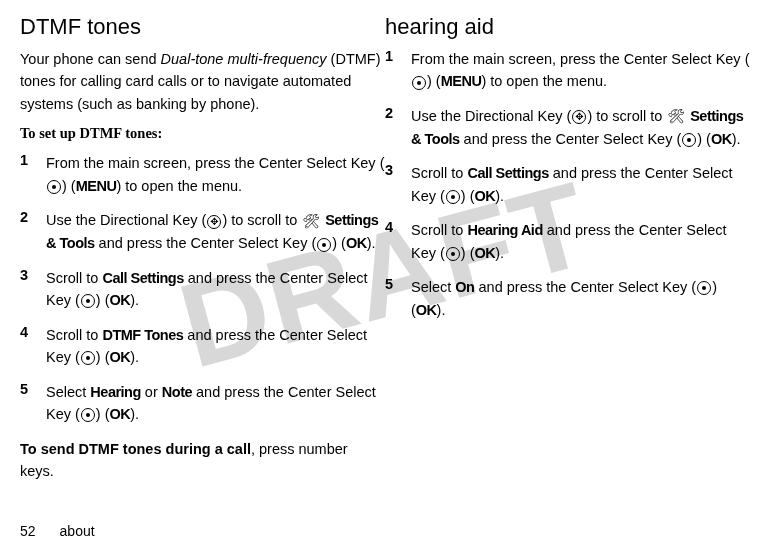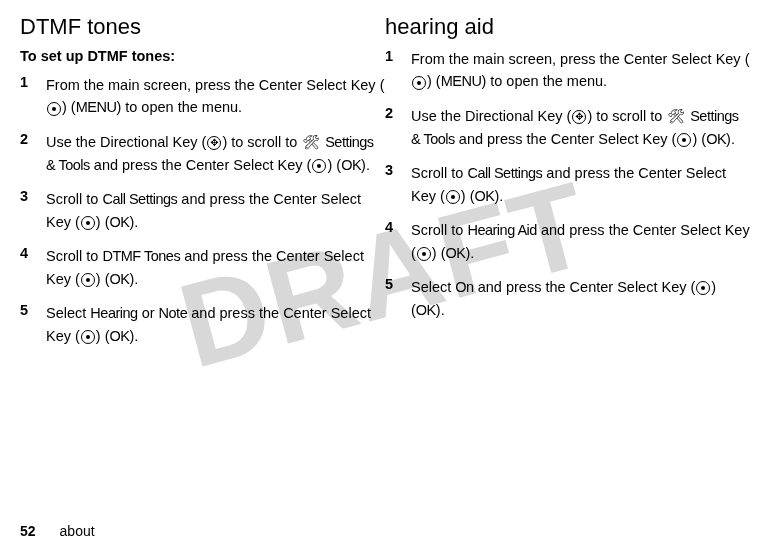--- a/index.html
+++ b/index.html
@@ -45,61 +45,62 @@
     }
     .intro {
       font-size: 14.5px;
       line-height: 1.55;
       margin-bottom: 10px;
     }
     .subhead {
       font-size: 14.5px;
       font-weight: bold;
       margin-bottom: 10px;
+      font-family: Liberation Serif, serif;
     }
     .step {
       display: flex;
       margin-bottom: 12px;
     }
     .step-num {
       font-weight: bold;
       font-size: 14.5px;
       width: 26px;
       flex-shrink: 0;
     }
     .step-text {
       font-size: 14.5px;
       line-height: 1.55;
       flex: 1;
     }
     .condensed {
       font-family: Arial, Helvetica, sans-serif;
       font-stretch: condensed;
-      font-weight: normal;
+      font-weight: bold;
       letter-spacing: -0.5px;
     }
     .italic {
       font-style: italic;
     }
     .note {
       font-size: 14.5px;
       line-height: 1.55;
       margin-bottom: 10px;
     }
     .footer {
       position: absolute;
       bottom: 8px;
       left: 20px;
       font-size: 14px;
       display: flex;
       align-items: baseline;
       gap: 24px;
     }
     .page-num {
-      font-weight: bold;
+      font-weight: normal;
     }
     .icon-circle {
       display: inline-block;
       width: 14px;
       height: 14px;
       border: 1.5px solid #000;
       border-radius: 50%;
       vertical-align: middle;
       position: relative;
       margin: 0 1px;
@@ -142,20 +143,23 @@
     }
   </style>
 </head>
 <body>
 
 <div class="watermark">DRAFT</div>
 
 <div class="content">
   <div class="column">
     <h2>DTMF tones</h2>
+    <p class="intro">
+      <span>Your phone can send </span><span class="italic">Dual-tone multi-frequency</span><span> (DTMF) tones for calling card calls or to navigate automated systems (such as banking by phone).</span>
+    </p>
     <p class="subhead">To set up DTMF tones:</p>
 
     <div class="step">
       <div class="step-num">1</div>
       <div class="step-text">
         <span>From the main screen, press the Center Select Key (</span><span class="icon-circle"></span><span>) (</span><span class="condensed">MENU</span><span>) to open the menu.</span>
       </div>
     </div>
 
     <div class="step">
@@ -179,20 +183,23 @@
       </div>
     </div>
 
     <div class="step">
       <div class="step-num">5</div>
       <div class="step-text">
         <span>Select </span><span class="condensed">Hearing</span><span> or </span><span class="condensed">Note</span><span> and press the Center Select Key (</span><span class="icon-circle"></span><span>) (</span><span class="condensed">OK</span><span>).</span>
       </div>
     </div>
 
+    <p class="note">
+      <strong>To send DTMF tones during a call</strong><span>, press number keys.</span>
+    </p>
   </div>
 
   <div class="column">
     <h2>hearing aid</h2>
 
     <div class="step">
       <div class="step-num">1</div>
       <div class="step-text">
         <span>From the main screen, press the Center Select Key (</span><span class="icon-circle"></span><span>) (</span><span class="condensed">MENU</span><span>) to open the menu.</span>
       </div>

